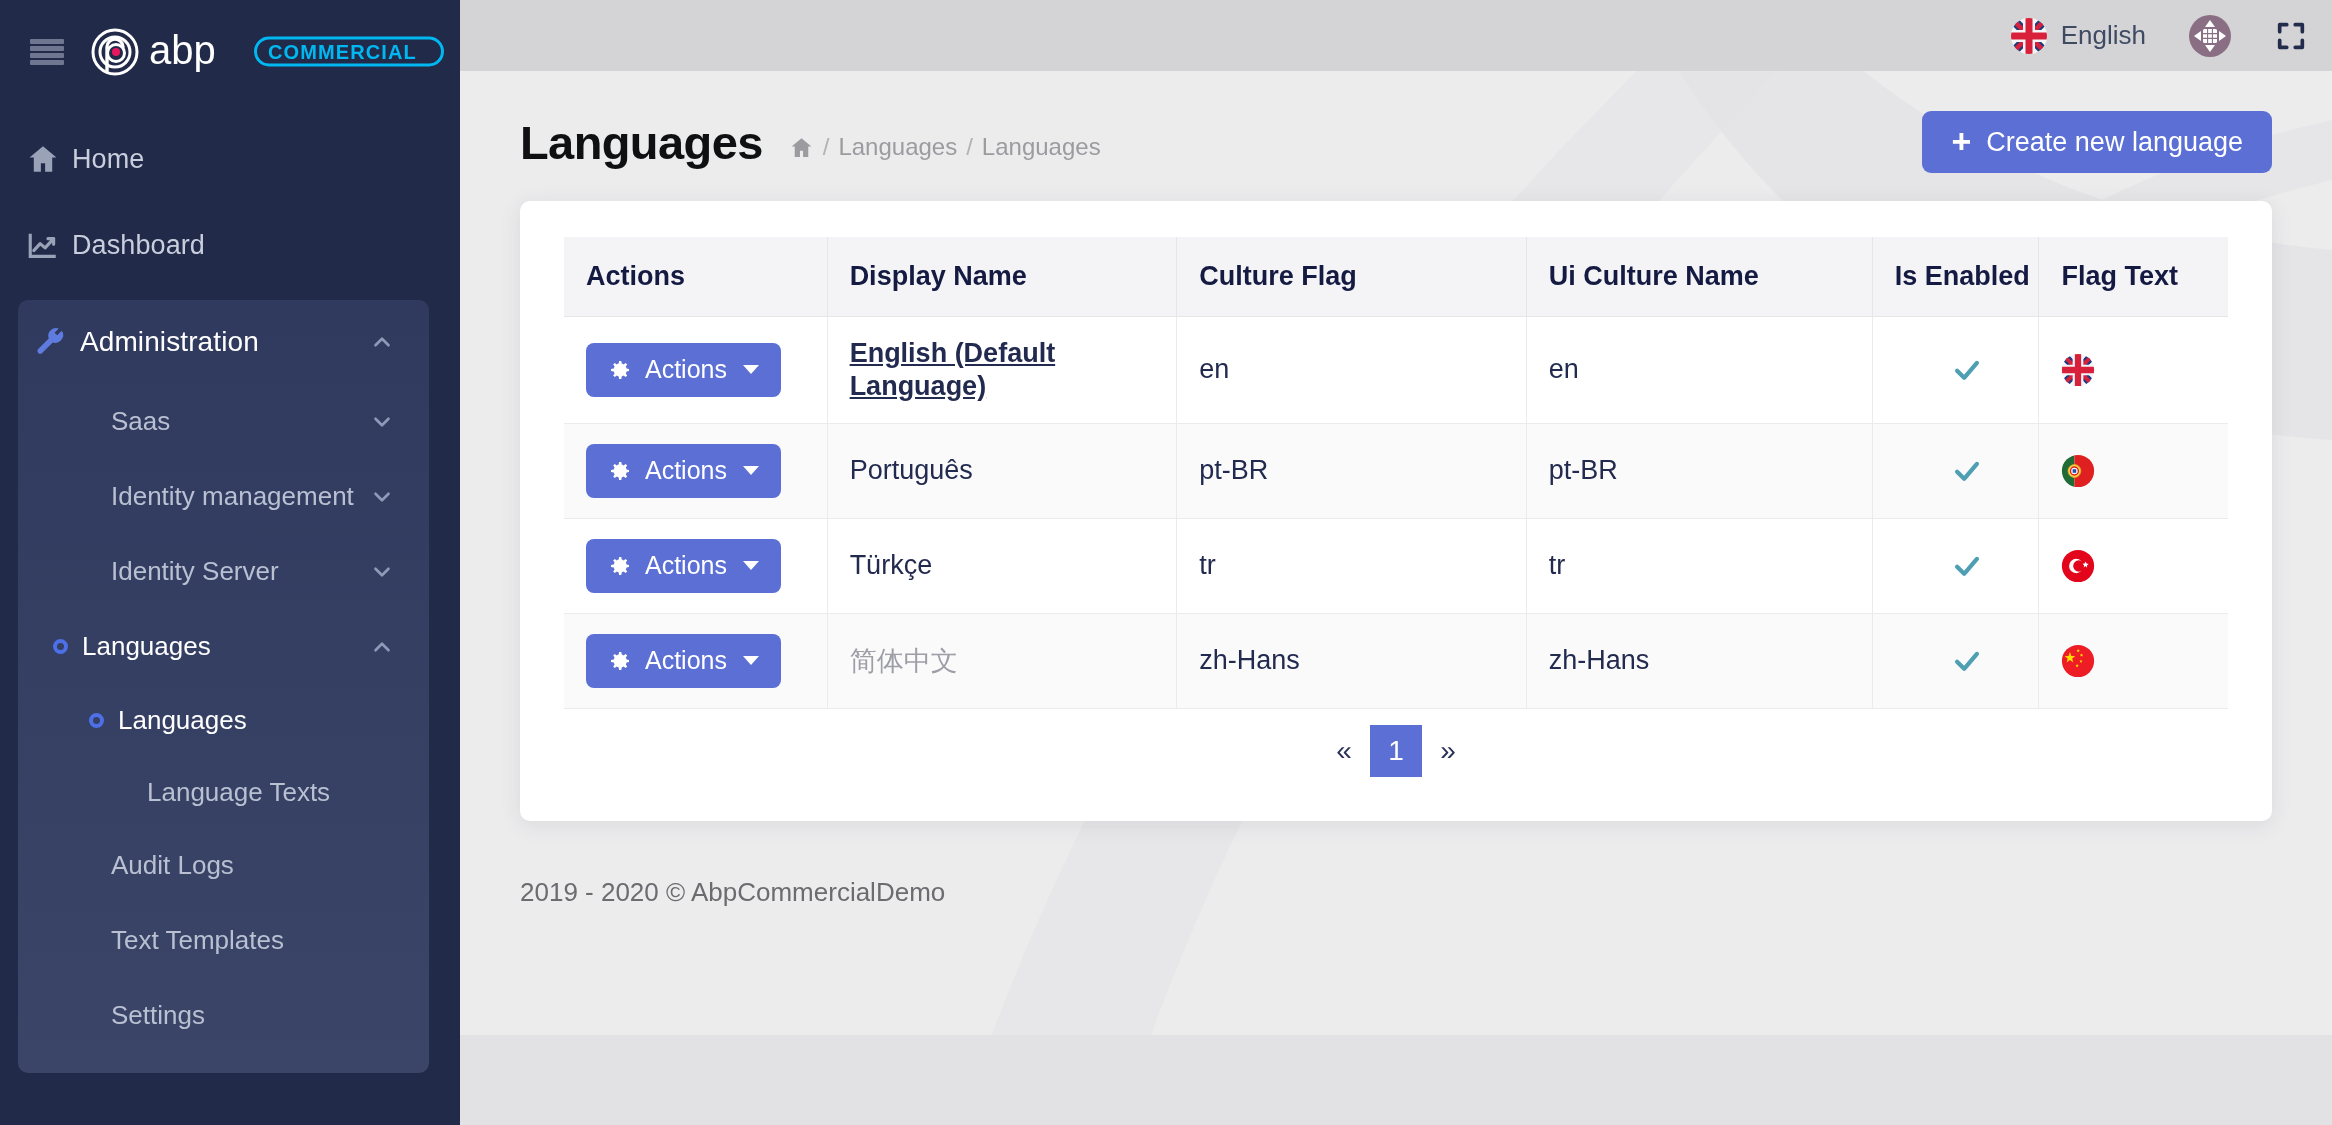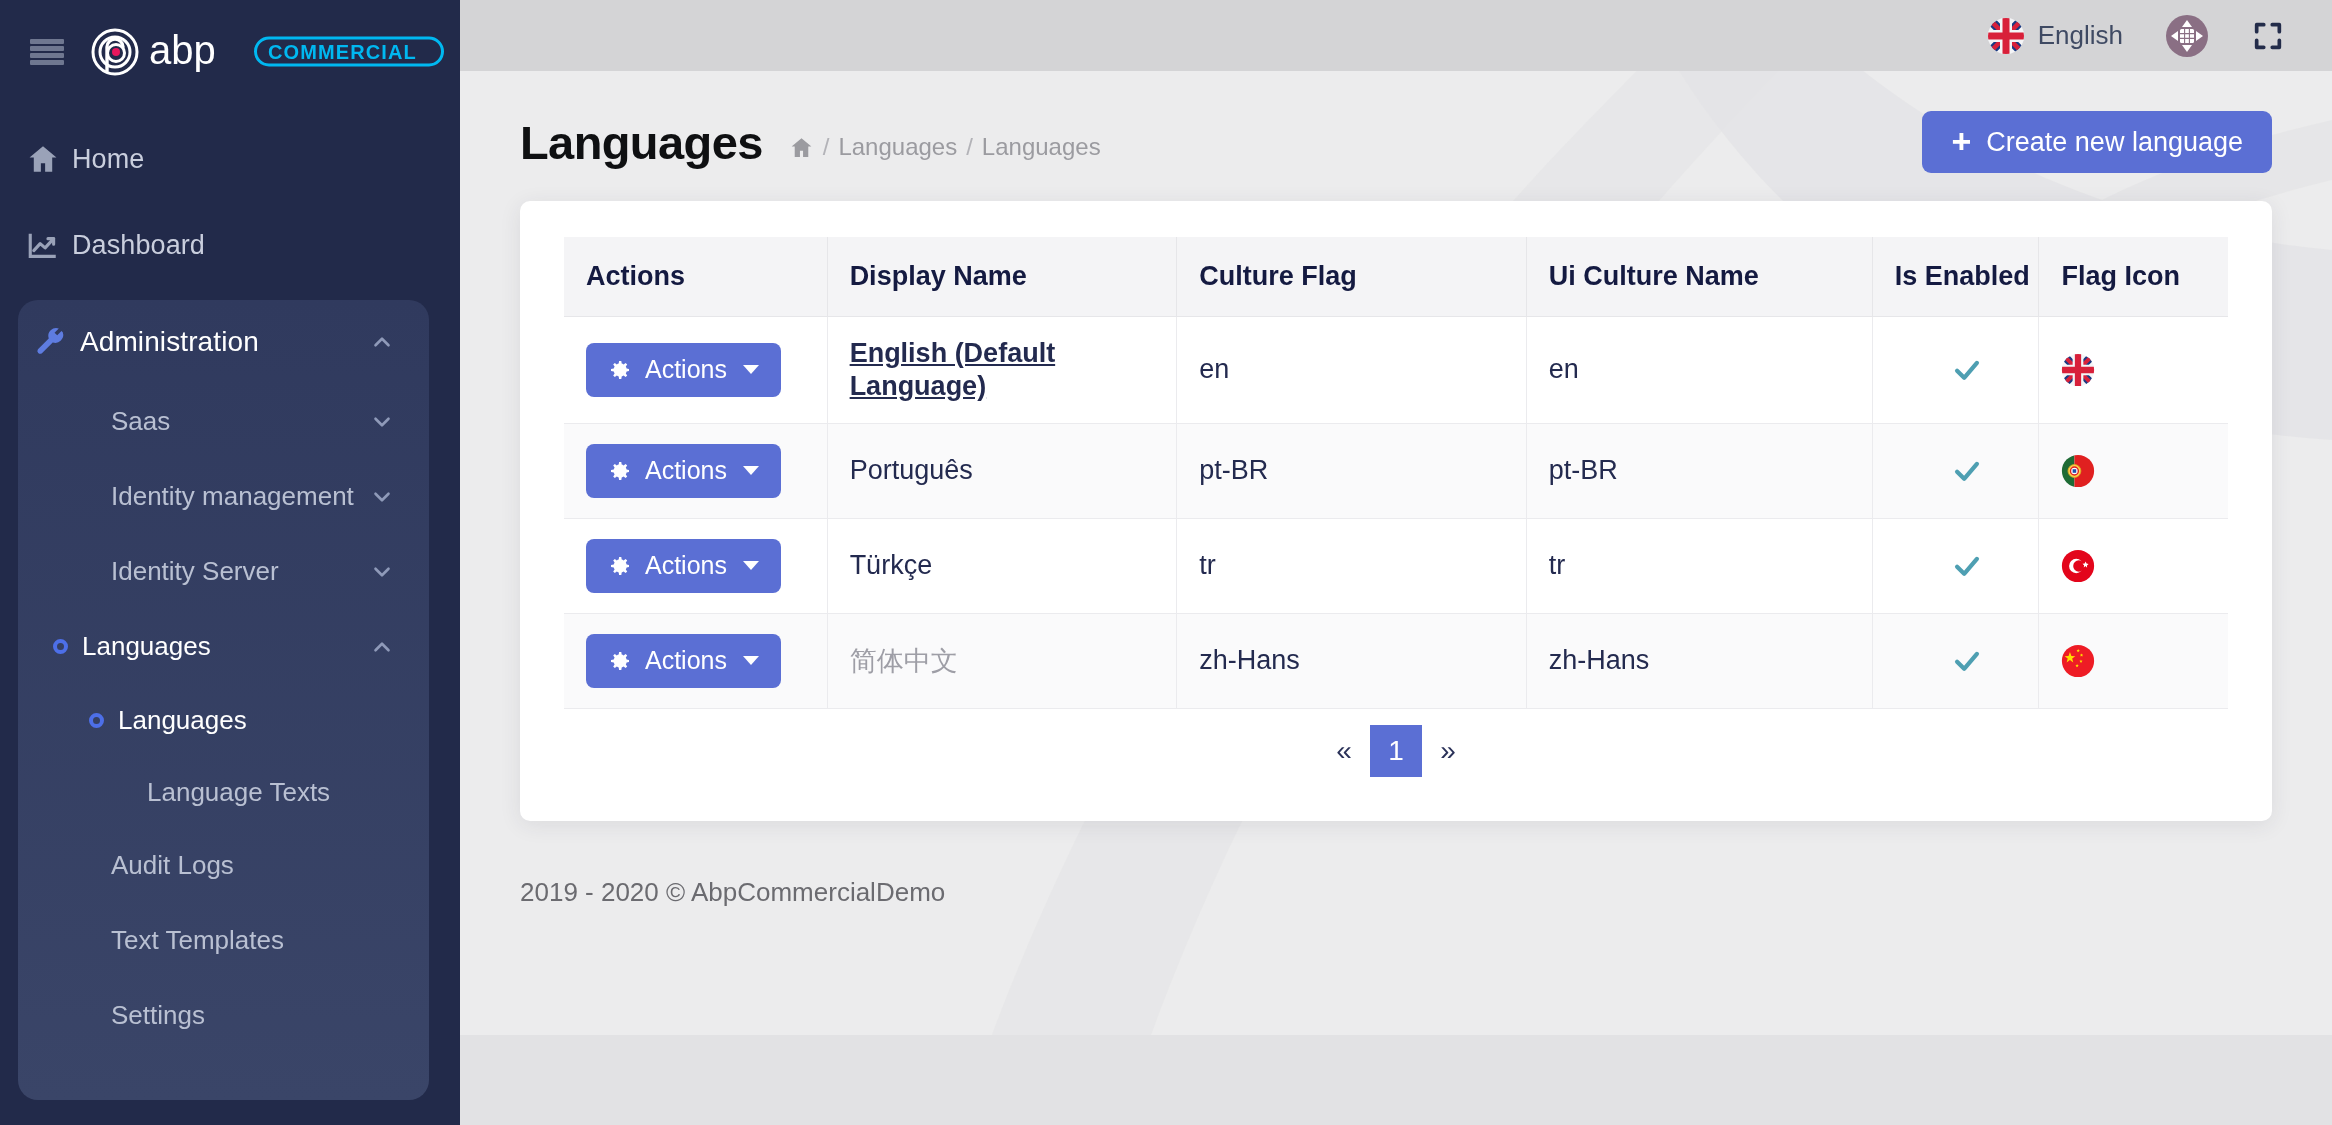--- a/index.html
+++ b/index.html
@@ -89,22 +89,22 @@
     font-size: 27px;
     color: #c9cedd;
     letter-spacing: .1px;
     white-space: nowrap;
   }
 
   
   .group {
     margin: 12px 31px 0 18px;
     background: linear-gradient(180deg, #303a5e 0%, #3a4568 100%);
-    border-radius: 20px;
-    padding-bottom: 47px;
+    border-radius: 10px;
+    padding-bottom: 20px;
   }
 
   .group > .nav-item {
     padding-left: 16px;
     height: 84px;
   }
   .group-head .nav-label {
     color: #ffffff;
     font-size: 28px;
   }
@@ -173,21 +173,21 @@
   }
 
   .topbar {
     position: relative;
     z-index: 2;
     height: 71px;
     background: #d4d4d6;
     display: flex;
     align-items: center;
     justify-content: flex-end;
-    padding-right: 47px;
+    padding-right: 24px;
     gap: 42px;
   }
 
   .lang-switch {
     display: flex;
     align-items: center;
     gap: 13px;
     cursor: pointer;
   }
   .lang-switch .lbl {
@@ -597,21 +597,21 @@
             <col style="width:135px">
             <col style="width:153px">
           </colgroup>
           <thead>
             <tr>
               <th>Actions</th>
               <th>Display Name</th>
               <th>Culture Flag</th>
               <th>Ui Culture Name</th>
               <th>Is Enabled</th>
-              <th>Flag Icon</th>
+              <th>Flag Text</th>
             </tr>
           </thead>
           <tbody>
 
             <tr>
               <td class="actions-cell">
                 <button class="btn-actions">
                   <svg class="gear" viewBox="0 0 24 24" fill="#ffffff">
                     <path d="M12 8.2a3.8 3.8 0 1 0 0 7.6 3.8 3.8 0 0 0 0-7.6zm9 4.9v-2.2l-2.4-.4a6.9 6.9 0 0 0-.8-1.9l1.4-2-1.6-1.6-2 1.4a6.9 6.9 0 0 0-1.9-.8L13.3 3h-2.2l-.4 2.6a6.9 6.9 0 0 0-1.9.8l-2-1.4L5.2 6.6l1.4 2a6.9 6.9 0 0 0-.8 1.9L3 10.9v2.2l2.8.4c.2.7.4 1.3.8 1.9l-1.4 2 1.6 1.6 2-1.4c.6.4 1.2.6 1.9.8l.4 2.6h2.2l.4-2.6c.7-.2 1.3-.4 1.9-.8l2 1.4 1.6-1.6-1.4-2c.4-.6.6-1.2.8-1.9z"></path>
                   </svg>

